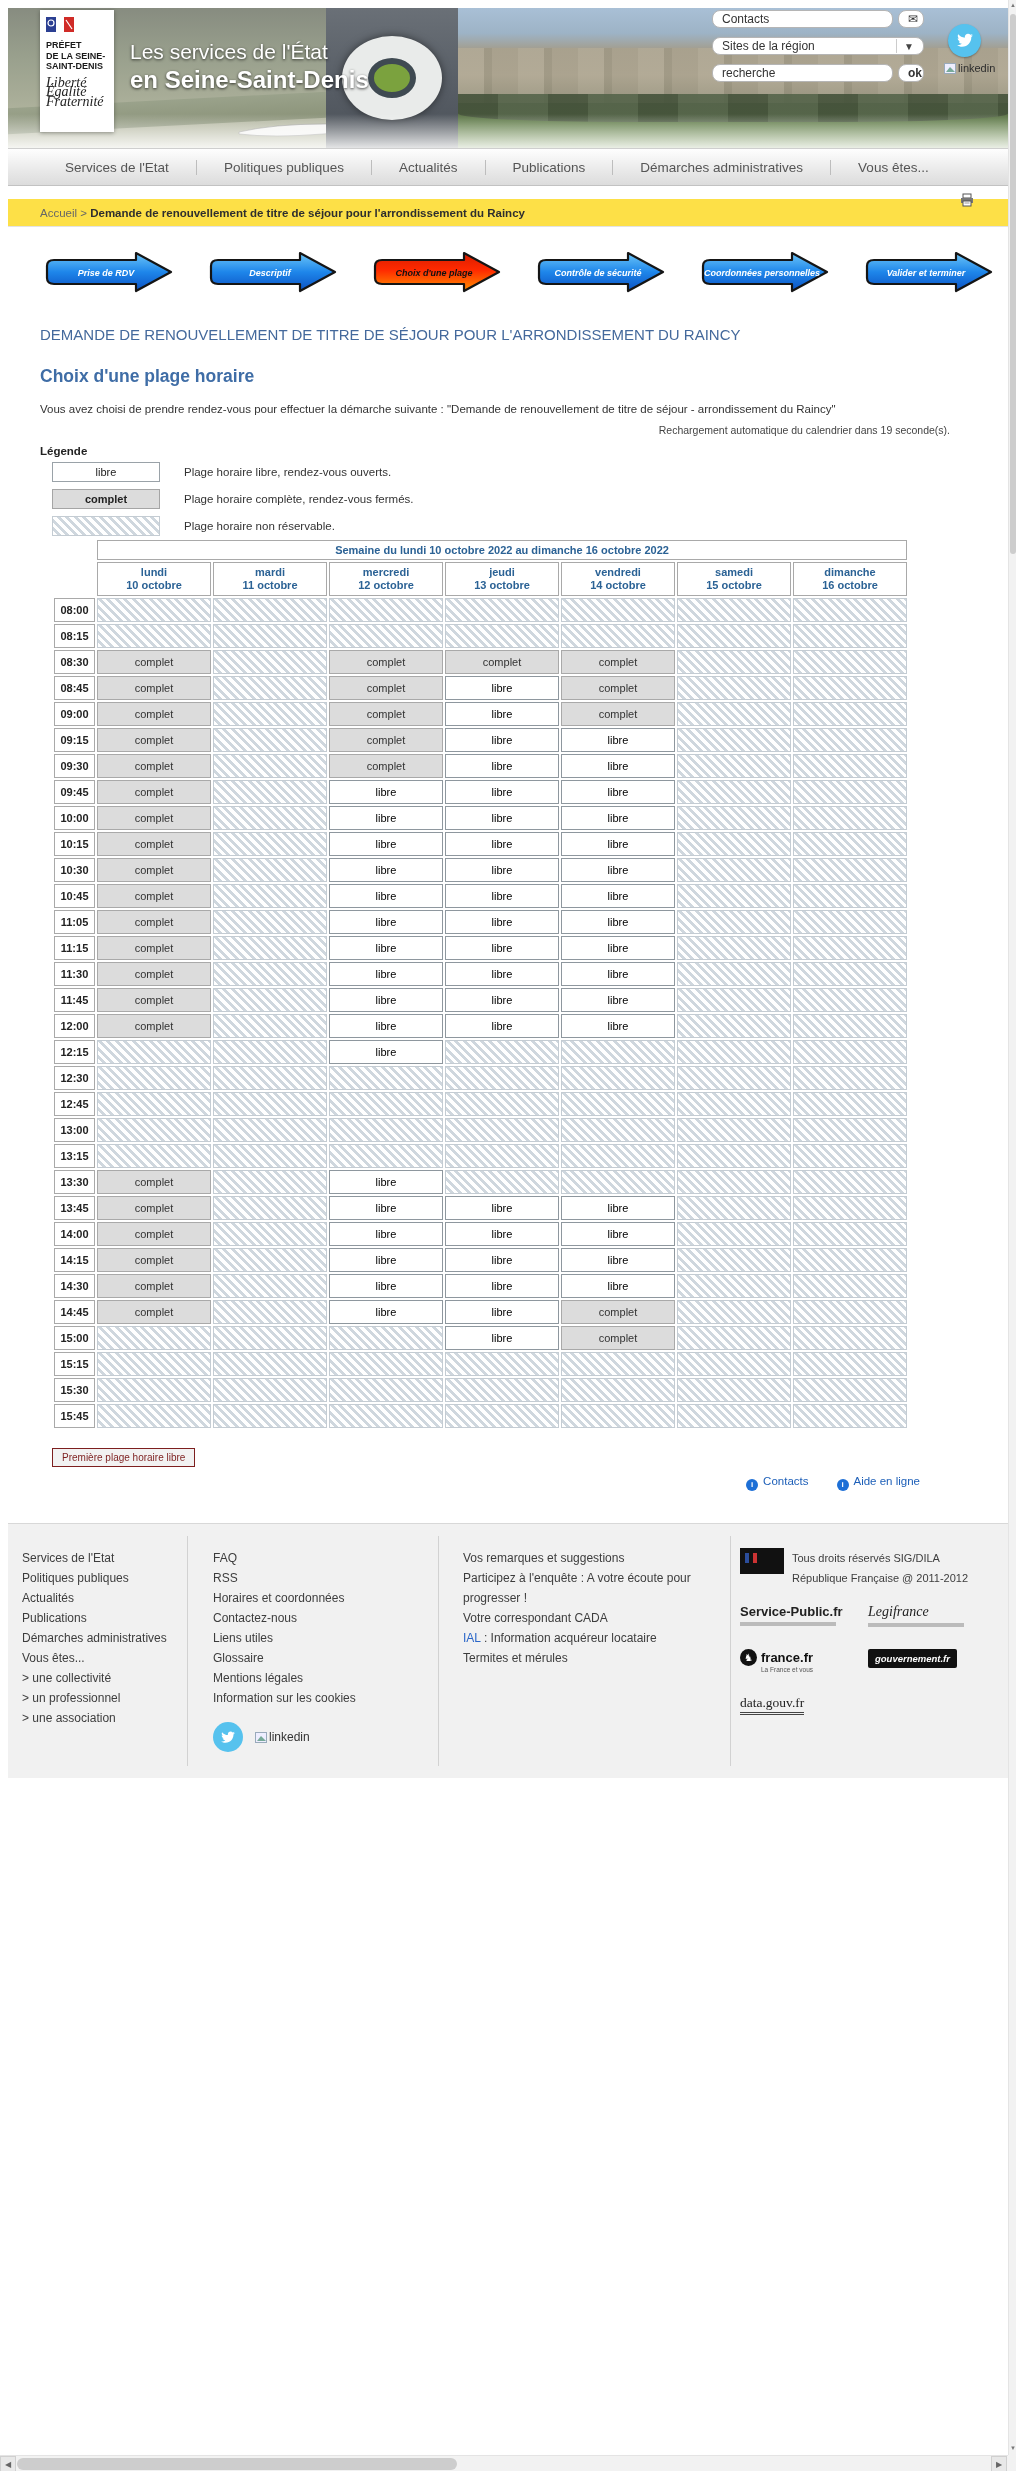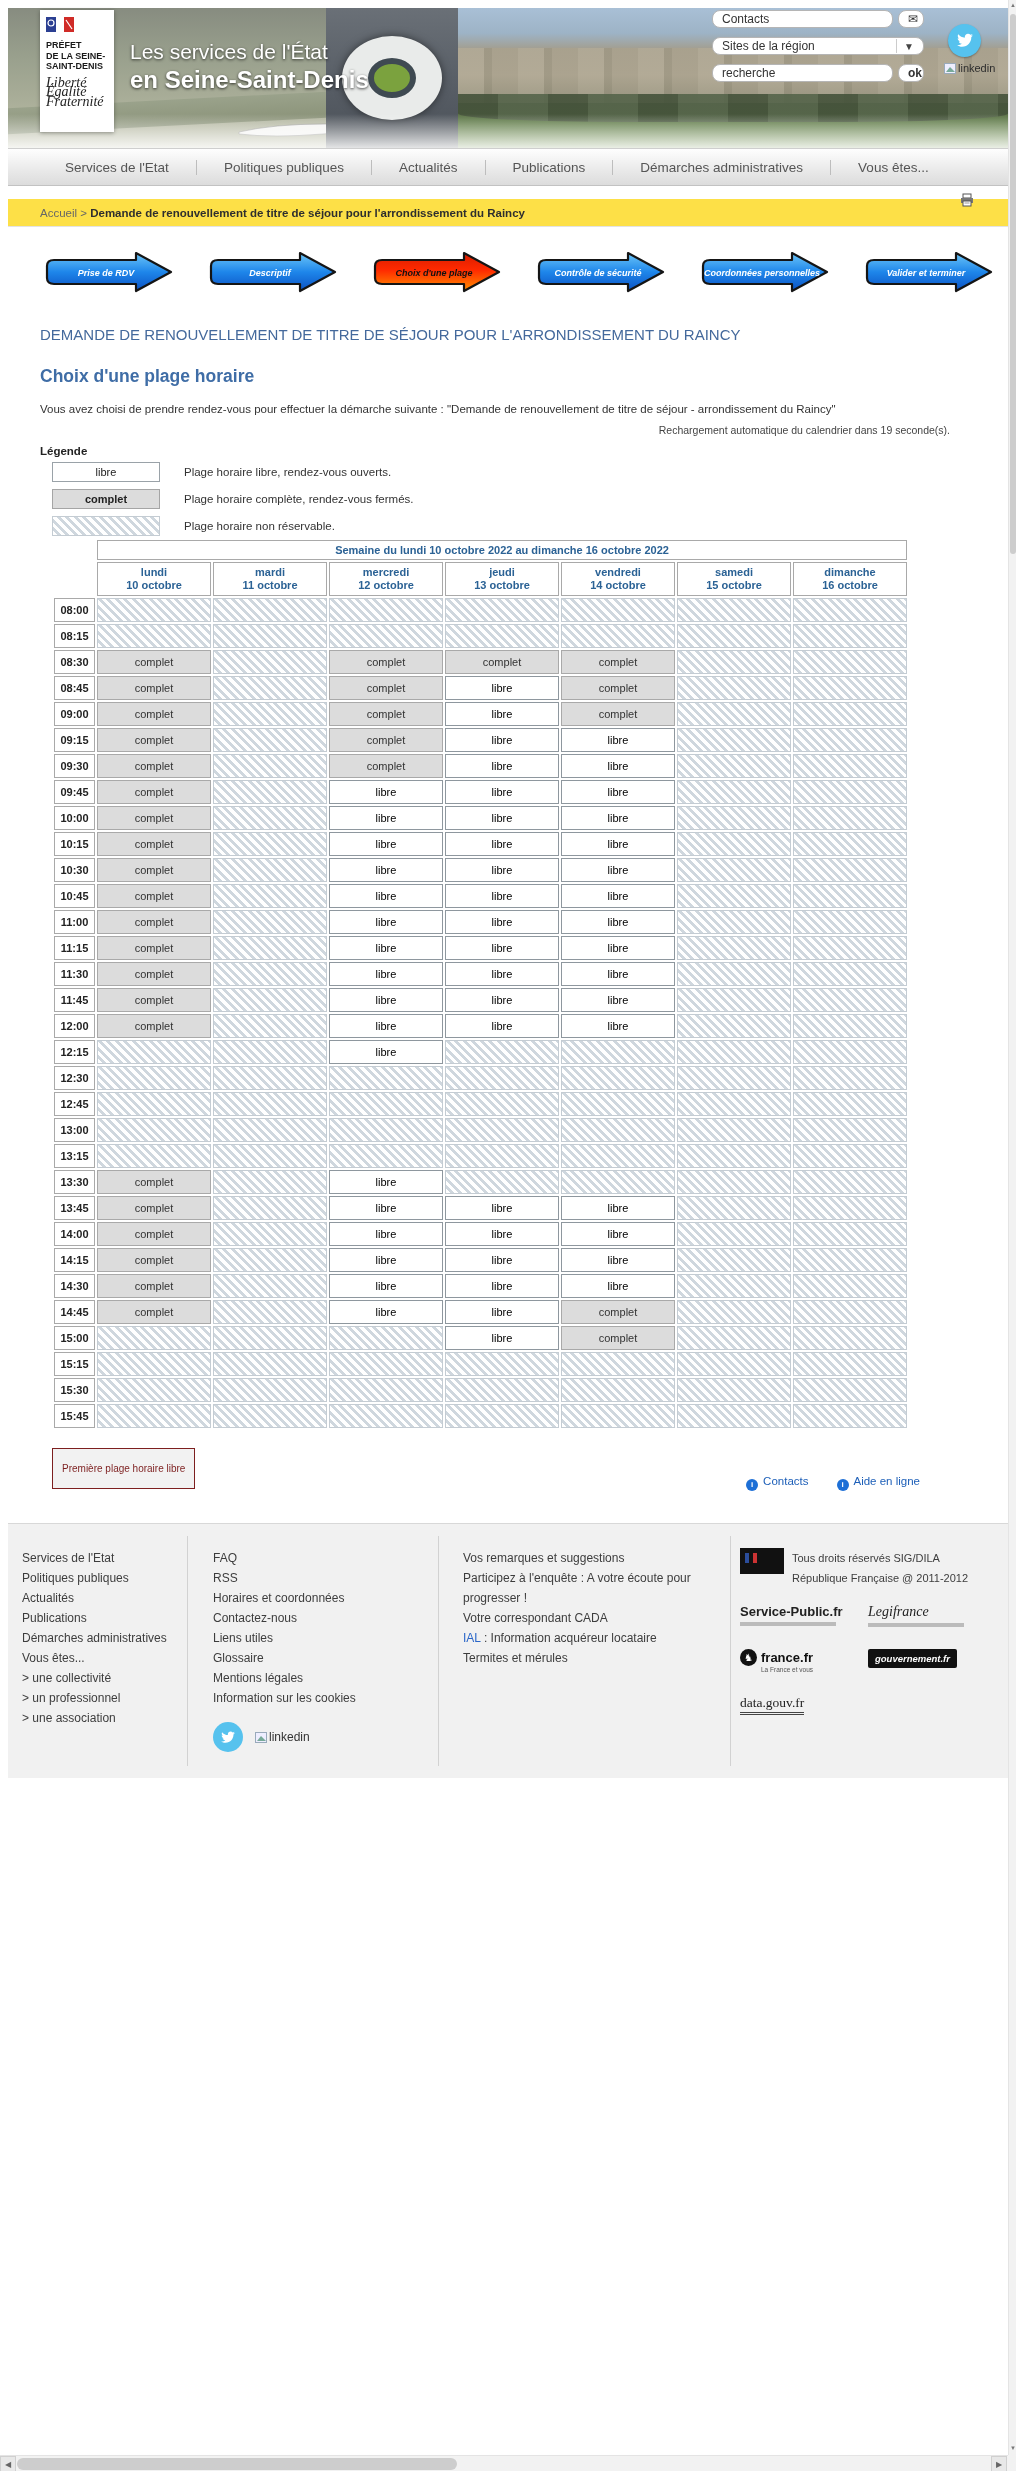--- a/index.html
+++ b/index.html
@@ -94,21 +94,21 @@
   .blankcell { background:transparent; border:none; }
   .wk { background:#fff; border:1px solid #a9a9a9; color:#2b6295; font-weight:bold; text-align:center; height:20px; }
   .day { background:#fff; border:1px solid #a9a9a9; color:#2b6295; font-weight:bold; text-align:center;
     height:34px; line-height:13px; }
   .tcell { background:#fff; border:1px solid #a9a9a9; font-weight:bold; color:#222; text-align:center; height:24px; }
   .s-na { background:repeating-linear-gradient(45deg,#ffffff 0 3px,#cfd7de 3px 6px); border:1px solid #c4ccd3; }
   .s-full { background:#dcdcdc; border:1px solid #a9a9a9; text-align:center; color:#333; }
   .s-free { background:#fff; border:1px solid #8e979e; text-align:center; color:#000; cursor:pointer; }
 
   .first-free-btn { position:absolute; left:52px; top:1448px; font-size:10px; color:#7d1f1f;
-    border:1px solid #7d1f1f; background:#f2f2f2; padding:14px 9px; cursor:pointer; font-family:inherit; }
+    border:1px solid #7d1f1f; background:#f2f2f2; padding:3px 9px; cursor:pointer; font-family:inherit; }
 
   .quicklinks { position:absolute; left:40px; top:1475px; width:880px; text-align:right; font-size:11.5px; }
   .qlink { margin-left:28px; color:#1d5fb8; cursor:pointer; }
   .qdot { display:inline-block; width:12px; height:12px; border-radius:50%; background:#1d6fd6; color:#fff;
     font-size:8px; line-height:12px; text-align:center; vertical-align:-2px; margin-right:5px; font-weight:bold; }
 
   
   .footer { position:absolute; left:8px; top:1523px; width:1000px; height:255px; background:#f1f1f1;
     border-top:1px solid #d8d8d8; font-size:12px; color:#3d3d3d; }
   .f-div { position:absolute; top:12px; bottom:12px; width:1px; background:#d2d2d2; }
@@ -442,21 +442,21 @@
           <td class="tcell">10:45</td>
           <td class="s-full">complet</td>
           <td class="s-na"></td>
           <td class="s-free">libre</td>
           <td class="s-free">libre</td>
           <td class="s-free">libre</td>
           <td class="s-na"></td>
           <td class="s-na"></td>
         </tr>
         <tr>
-          <td class="tcell">11:00</td>
+          <td class="tcell">11:05</td>
           <td class="s-full">complet</td>
           <td class="s-na"></td>
           <td class="s-free">libre</td>
           <td class="s-free">libre</td>
           <td class="s-free">libre</td>
           <td class="s-na"></td>
           <td class="s-na"></td>
         </tr>
         <tr>
           <td class="tcell">11:15</td>

